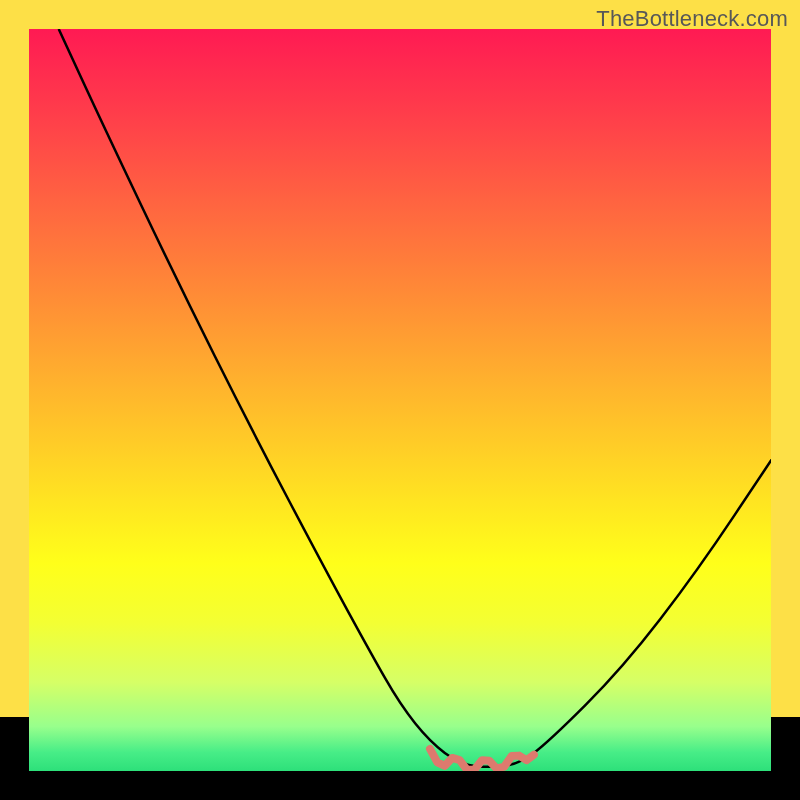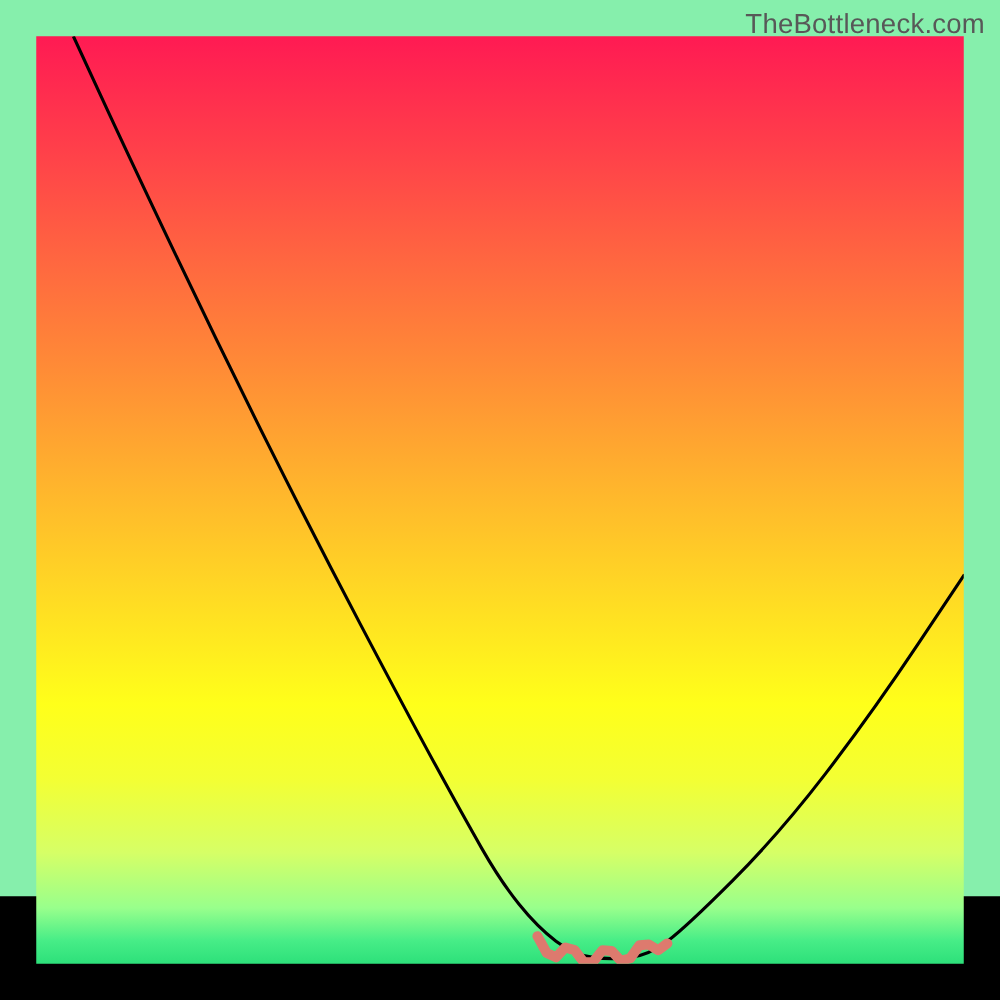--- a/index.html
+++ b/index.html
@@ -8,21 +8,21 @@
     width: 800px;
     height: 800px;
     background: #000;
     font-family: Arial, sans-serif;
     overflow: hidden;
   }
   .container {
     width: 800px;
     height: 717px;
     position: relative;
-    background: #86efac;
+    background: #fde047;
   }
   .plot-area {
     position: absolute;
     left: 28.75px;
     top: 28.75px;
     width: 742.5px;
     height: 742.5px;
     background: linear-gradient(
       to bottom,
       #ff1a53 0%,

